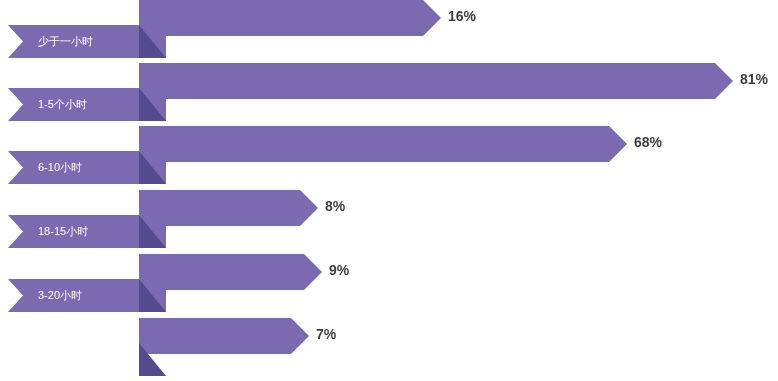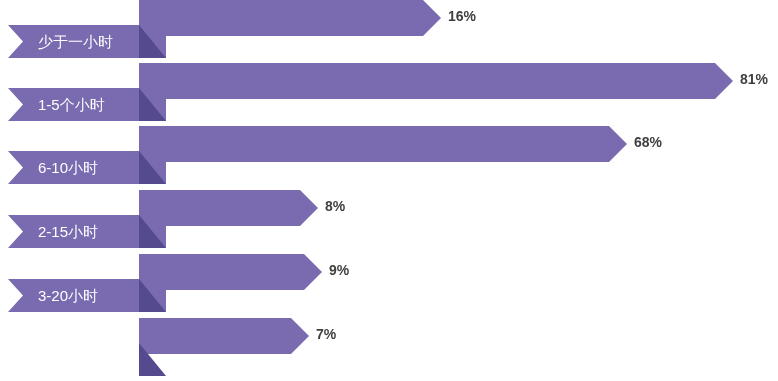--- a/index.html
+++ b/index.html
@@ -48,21 +48,21 @@
     background:#7a6bb0;
     -webkit-clip-path:polygon(0 0, 100% 0, 100% 100%, 0 100%, 15px 50%);
     clip-path:polygon(0 0, 100% 0, 100% 100%, 0 100%, 15px 50%);
   }
   .ribbon-text{
     position:absolute;
     left:30px;
     top:0;
     height:33px;
     line-height:33px;
-    font-size:15px;
+    font-size:11px;
     color:#ffffff;
     white-space:nowrap;
   }
   
   .fold{
     position:absolute;
     left:139px;
     top:25px;
     width:27px;
     height:33px;
@@ -108,21 +108,21 @@
     </div>
     <div class="fold"></div>
   </div>
 
   <div class="row" style="top:190px;">
     <div class="bar-wrap" id="bw3" style="width: 179px;">
       <div class="bar"></div>
     </div>
     <div class="pct" id="pc3" style="left: 325px;">8%</div>
     <div class="ribbon">
-      <span class="ribbon-text">2-15小时</span>
+      <span class="ribbon-text">18-15小时</span>
     </div>
     <div class="fold"></div>
   </div>
 
   <div class="row" style="top:254px;">
     <div class="bar-wrap" id="bw4" style="width: 183px;">
       <div class="bar"></div>
     </div>
     <div class="pct" id="pc4" style="left: 329px;">9%</div>
     <div class="ribbon">

